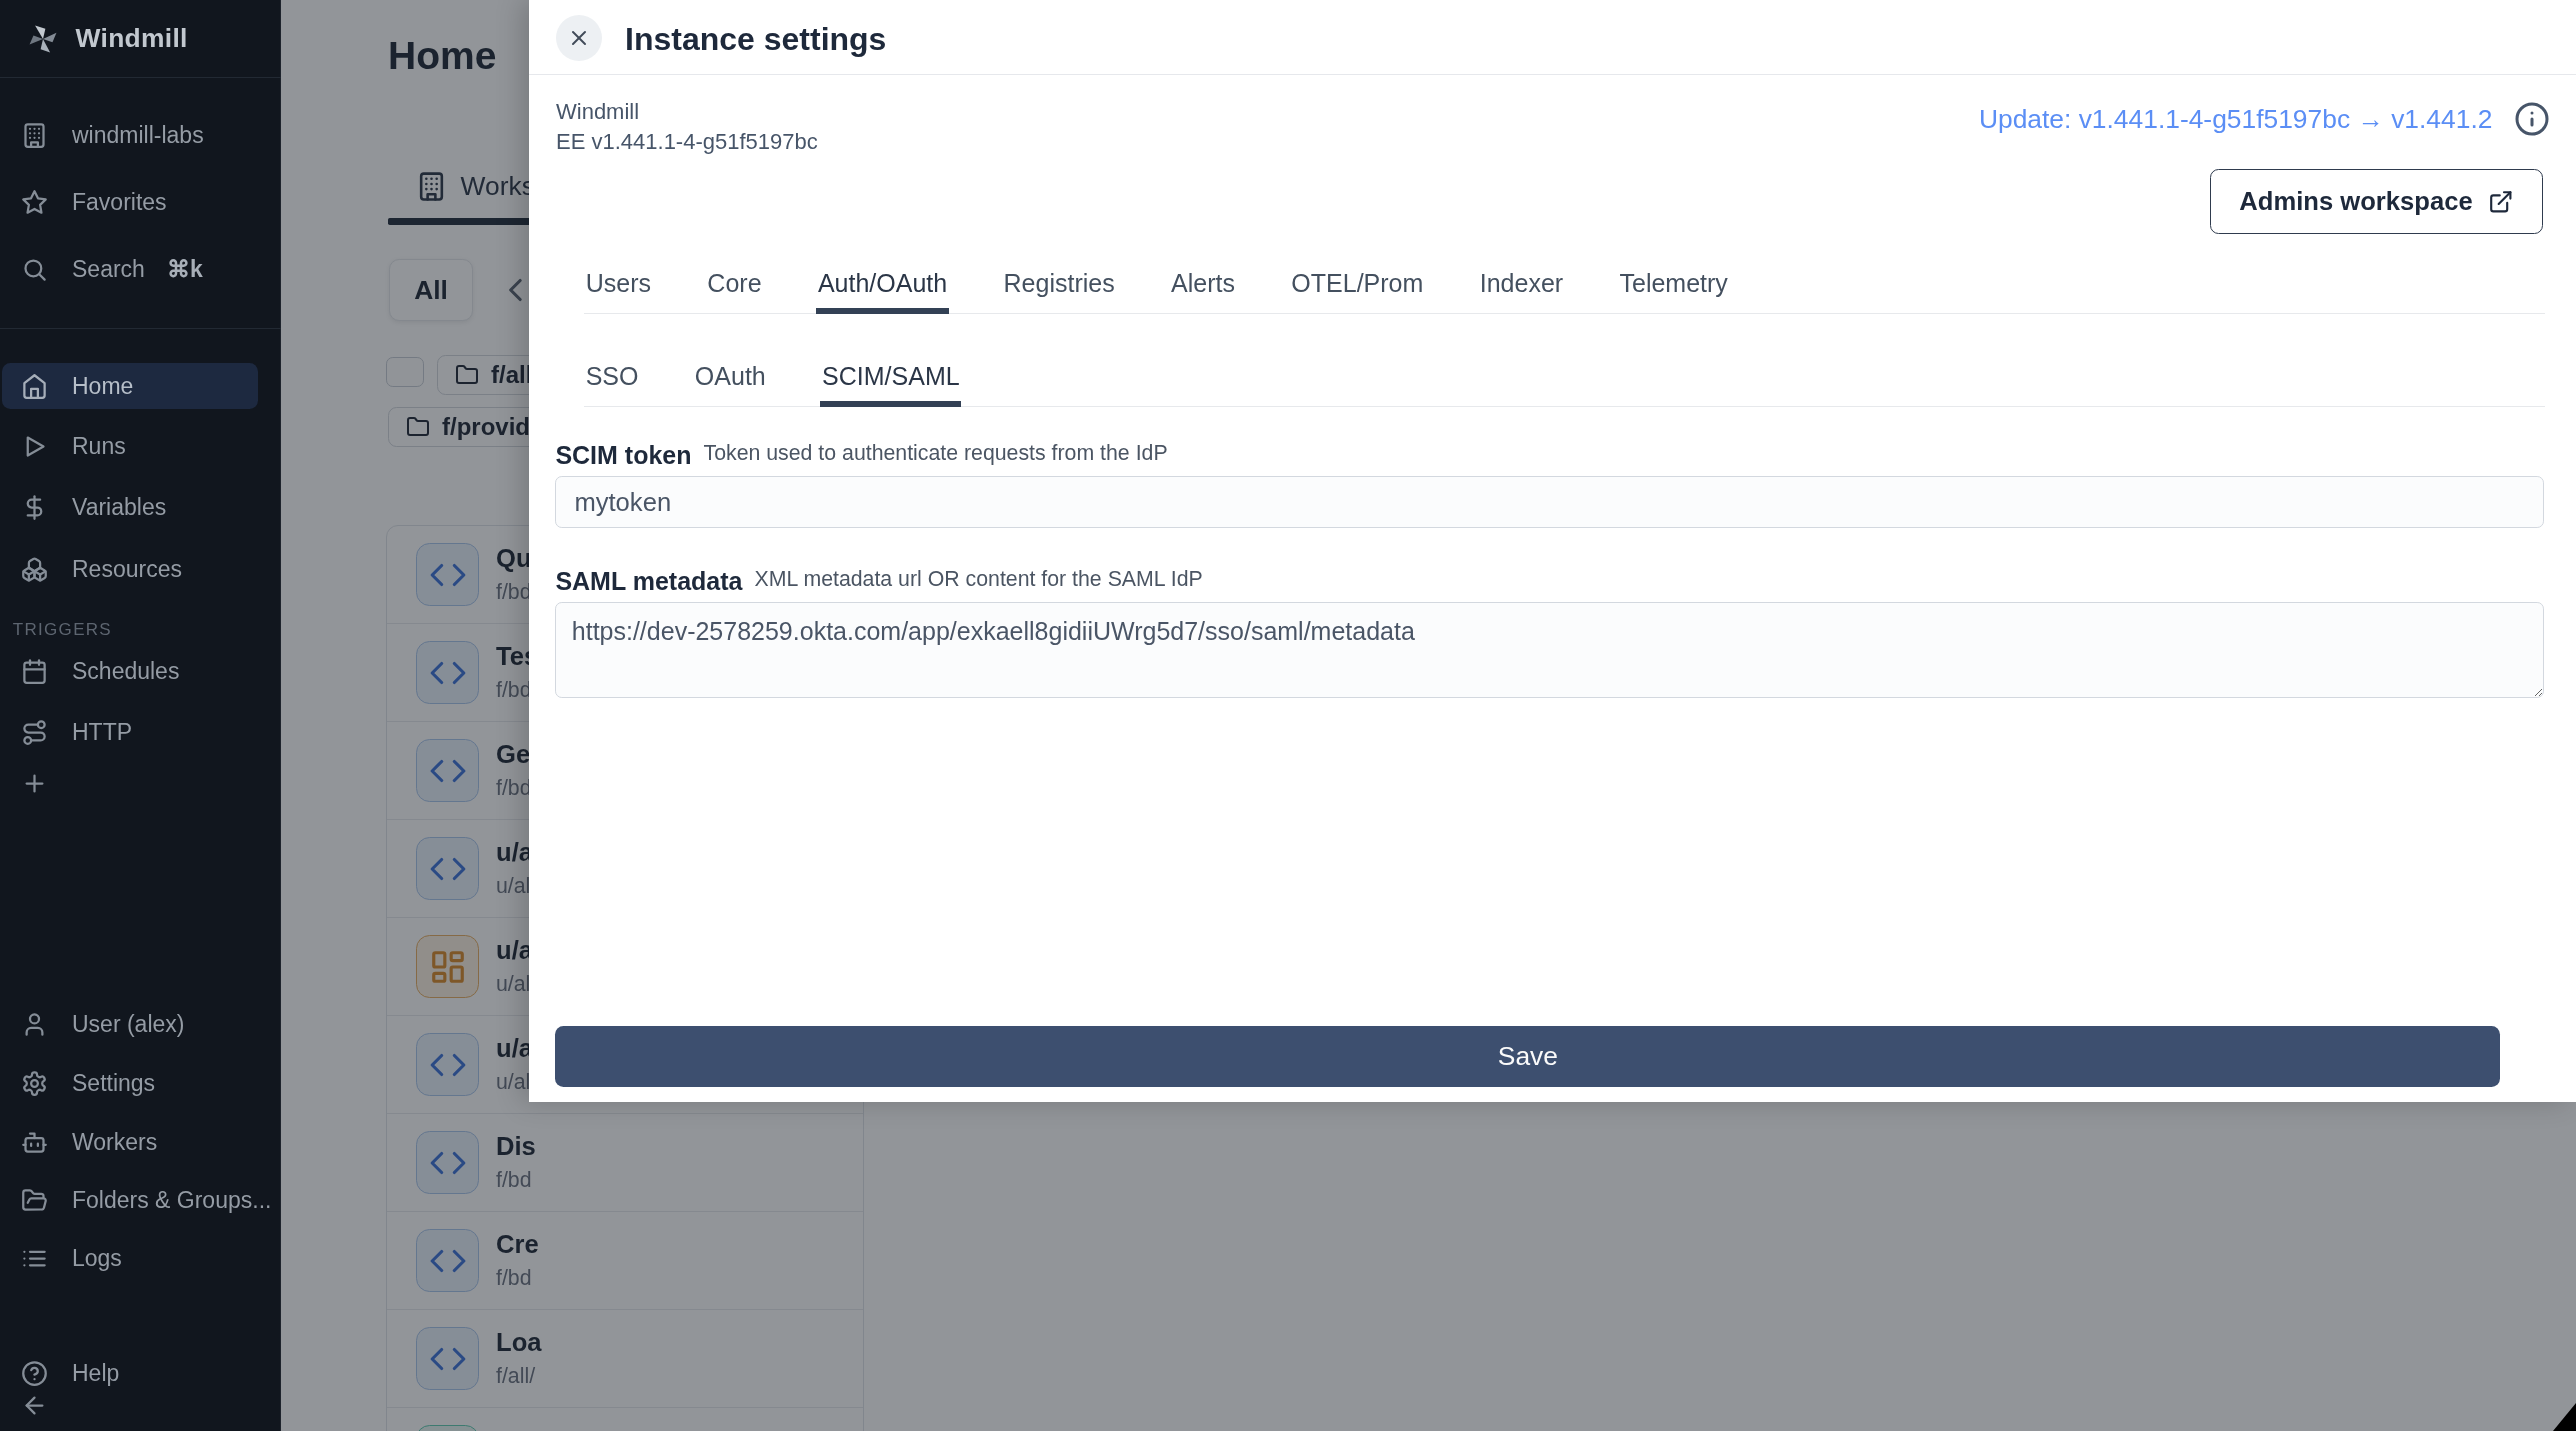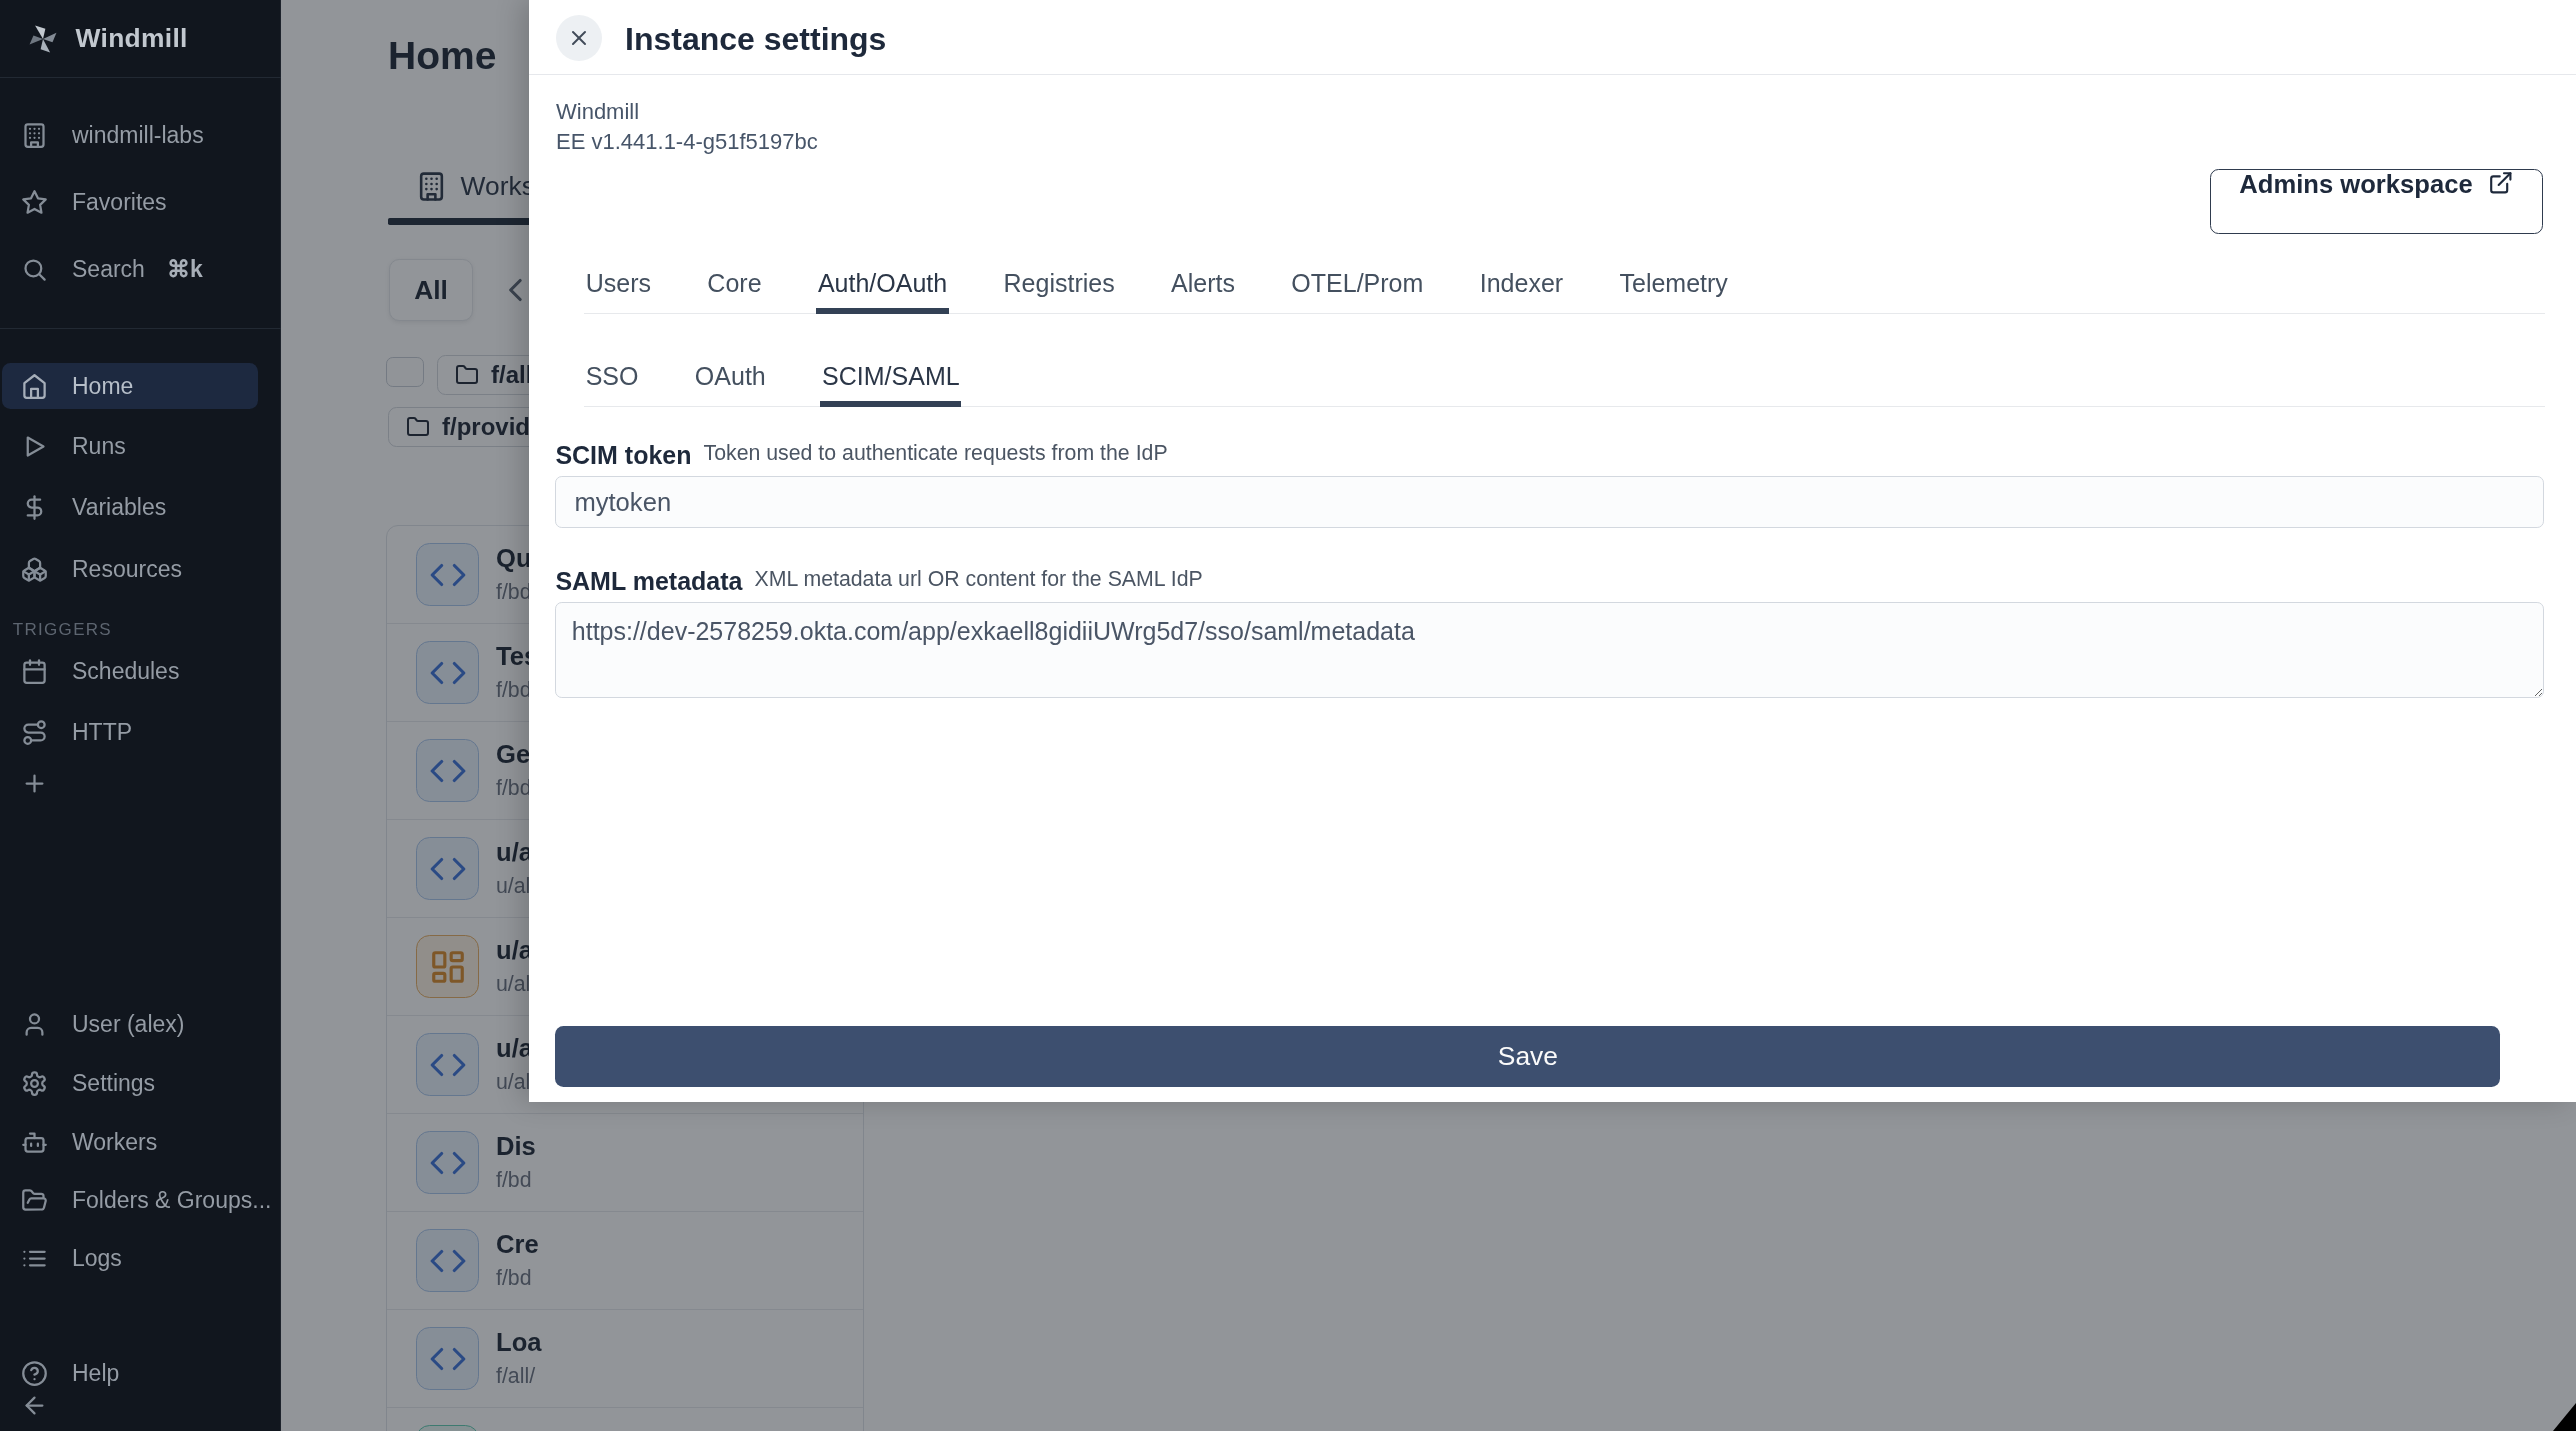--- a/index.html
+++ b/index.html
@@ -53,21 +53,21 @@
   
   .drawer { position:absolute; left:529px; top:0; width:2047px; height:1102px; background:#ffffff; z-index:10; box-shadow:-8.5px 0 25.6px rgba(0,0,0,0.18); }
   .drawer-header { position:absolute; left:0; top:0; width:100%; height:75px; border-bottom:0.9px solid #e6e8ec; }
   .close-btn { position:absolute; left:27px; top:14.5px; width:46px; height:46px; border-radius:50%; background:#edf0f3; border:none; display:flex; align-items:center; justify-content:center; color:#414b59; cursor:pointer; }
   .close-btn svg { width:24px; height:24px; }
   .drawer-title { position:absolute; left:96px; top:20.5px; font-size:32px; font-weight:700; color:#1e293b; }
   .ver-block { position:absolute; left:27px; top:97px; font-size:22px; color:#475569; line-height:30px; }
   .update-row { position:absolute; right:25.6px; top:101px; display:flex; align-items:center; gap:22px; }
   .update-link { font-size:26.4px; color:#5b8ef5; text-decoration:none; cursor:pointer; }
   .info-ico { width:36px; height:36px; color:#475569; }
-  .admins-btn { position:absolute; right:33px; top:169px; width:333px; height:65px; background:#ffffff; border:1.7px solid #2f3b4e; border-radius:8.5px; display:flex; align-items:flex-start; justify-content:center; gap:15.4px; cursor:pointer; }
+  .admins-btn { position:absolute; right:33px; top:169px; width:333px; height:65px; background:#ffffff; border:1.7px solid #2f3b4e; border-radius:8.5px; display:flex; align-items:center; justify-content:center; gap:15.4px; cursor:pointer; }
   .admins-btn .a-label { font-size:25.6px; font-weight:700; color:#1e293b; }
   .admins-btn .a-ico { width:25.6px; height:25.6px; color:#1e293b; }
 
   .tabs-row { position:absolute; left:55px; right:31px; top:258px; height:56px; display:flex; gap:53px; border-bottom:0.9px solid #e7e9ec; }
   .tabs-row.sub { top:351px; }
   .tab { font-size:25px; color:#44505f; font-weight:500; background:none; border:none; padding:0 1.7px; height:56px; display:flex; align-items:center; cursor:pointer; border-bottom:6px solid transparent; margin-bottom:-0.9px; font-family:inherit; }
   .tab.active { color:#2b3647; border-bottom-color:#334155; }
 
   .field-label-row { position:absolute; left:26.4px; display:flex; align-items:flex-start; gap:12px; }
   .f-label { font-size:25px; font-weight:700; color:#1e293b; }
@@ -416,20 +416,28 @@
             </svg></span>
       </button>
       <h2 class="drawer-title">Instance settings</h2>
     </header>
 
     <div class="ver-block">
       <div>Windmill</div>
       <div>EE v1.441.1-4-g51f5197bc</div>
     </div>
 
+    <div class="update-row">
+      <a class="update-link">Update: v1.441.1-4-g51f5197bc → v1.441.2</a>
+      <span class="info-ico"><svg class="lucide" viewBox="0 0 24 24">
+            <circle cx="12" cy="12" r="10"></circle>
+            <path d="M12 16v-4"></path>
+            <path d="M12 8h.01"></path>
+          </svg></span>
+    </div>
 
     <button class="admins-btn">
       <span class="a-label">Admins workspace</span>
       <span class="a-ico"><svg class="lucide" viewBox="0 0 24 24">
             <path d="M18 13v6a2 2 0 0 1-2 2H5a2 2 0 0 1-2-2V8a2 2 0 0 1 2-2h6"></path>
             <polyline points="15 3 21 3 21 9"></polyline>
             <line x1="10" x2="21" y1="14" y2="3"></line>
           </svg></span>
     </button>
 

